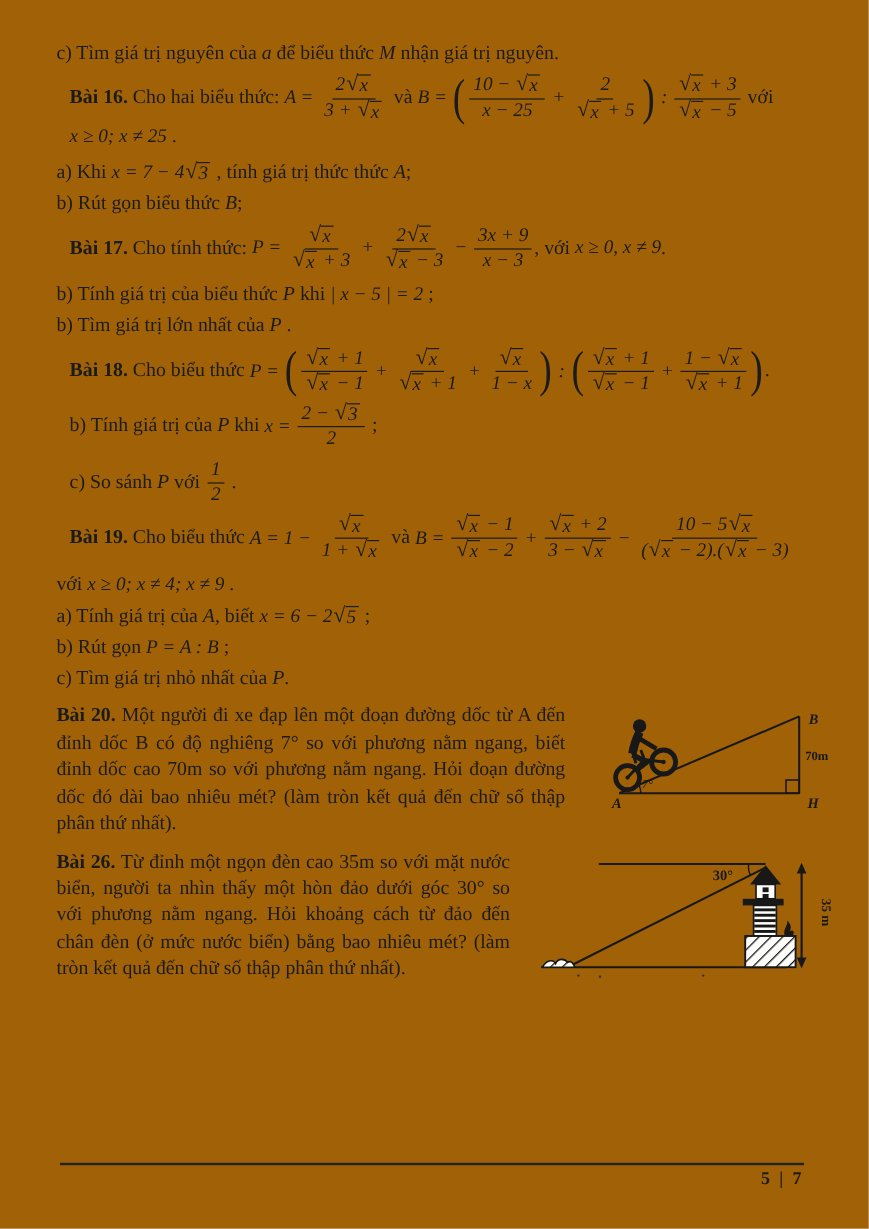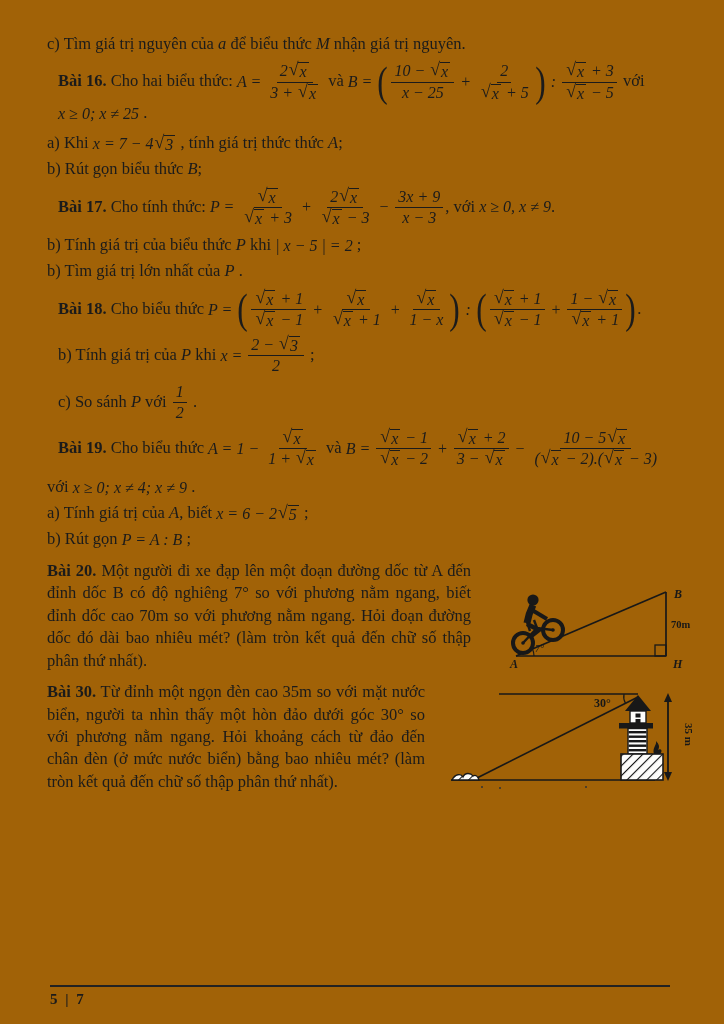--- a/index.html
+++ b/index.html
@@ -18,27 +18,27 @@
   .mt{white-space:pre;}
   .frac{display:inline-flex;flex-direction:column;align-items:center;margin:0 2px;line-height:1.14;}
   .frac>.num{border-bottom:1.4px solid #1b1b1b;padding:0 3px 1px;}
   .frac>.den{padding:1px 3px 0;}
   .sqrt{display:inline-flex;align-items:flex-start;margin:0 1px;}
   .rad{font-style:normal;font-size:1.12em;line-height:1;transform:translateY(-1px);}
   .rbar{border-top:1.4px solid #1b1b1b;line-height:1.08;padding:0 2px 0 1px;display:inline-flex;align-items:center;}
   .pgroup{display:inline-flex;align-items:center;}
   .paren{font-style:normal;font-weight:300;font-size:2.45em;line-height:0;transform:scaleX(.8) scaleY(1.08);padding:0;}
   
-  .prob-row{display:flex;align-items:flex-end;gap:23px;width:657px;margin-top:9px;}
+  .prob-row{display:flex;align-items:flex-start;gap:23px;width:657px;margin-top:9px;}
   .prob-text{flex:1;}
   .prob-text .line{text-align:justify;margin:0;}
   .fig{flex:none;}
   .fig-label{font-family:"Liberation Serif","DejaVu Serif",serif;}
   
-  .footer{position:absolute;left:50px;right:54px;bottom:16px;text-align:left;}
+  .footer{position:absolute;left:50px;right:54px;bottom:32px;text-align:right;}
   .footer-rule{border-top:2.2px solid #222;}
   .page-number{margin-top:4px;font-weight:bold;font-size:15px;letter-spacing:2px;}
 </style>
 </head>
 <body>
 
 <div class="page">
   <div class="content">
 
     <div>
@@ -434,20 +434,21 @@
             <span class="sqrt">
               <span class="rad">√</span>
               <span class="mseq rbar">
                 <span class="mt">5</span>
               </span>
             </span>
           </span><span> ;</span></div>
         <div class="line"><span>b) Rút gọn </span><span class="math">
             <span class="mt">P = A : B</span>
           </span><span> ;</span></div>
+        <div class="line"><span>c) Tìm giá trị nhỏ nhất của </span><span class=" it">P</span><span>.</span></div>
       </div>
 
     <div class="prob-row">
       <div class="prob-text">
           <div class="line"><span class="b">Bài 20.</span><span> Một người đi xe đạp lên một đoạn đường dốc từ A đến đỉnh dốc B có độ nghiêng 7° so với phương nằm ngang, biết đỉnh dốc cao 70m so với phương nằm ngang. Hỏi đoạn đường dốc đó dài bao nhiêu mét? (làm tròn kết quả đến chữ số thập phân thứ nhất).</span></div>
         </div>
       <svg class="fig" width="210" height="92" viewBox="0 0 210 92">
         <g stroke="#181818" stroke-width="1.7" fill="none">
           <line x1="22" y1="76" x2="172" y2="76"></line>
           <line x1="172" y1="76" x2="172" y2="12"></line>
@@ -471,21 +472,21 @@
           <text x="179" y="88" font-size="12" font-style="italic" font-weight="bold">H</text>
           <text x="180" y="18" font-size="12" font-style="italic" font-weight="bold">B</text>
           <text x="177" y="48" font-size="10.5" font-weight="bold">70m</text>
           <text x="41" y="72" font-size="10" font-style="italic">7°</text>
         </g>
       </svg>
     </div>
 
     <div class="prob-row">
       <div class="prob-text">
-          <div class="line"><span class="b">Bài 30.</span><span> Từ đỉnh một ngọn đèn cao 35m so với mặt nước biển, người ta nhìn thấy một hòn đảo dưới góc 30° so với phương nằm ngang. Hỏi khoảng cách từ đảo đến chân đèn (ở mức nước biển) bằng bao nhiêu mét? (làm tròn kết quả đến chữ số thập phân thứ nhất).</span></div>
+          <div class="line"><span class="b">Bài 26.</span><span> Từ đỉnh một ngọn đèn cao 35m so với mặt nước biển, người ta nhìn thấy một hòn đảo dưới góc 30° so với phương nằm ngang. Hỏi khoảng cách từ đảo đến chân đèn (ở mức nước biển) bằng bao nhiêu mét? (làm tròn kết quả đến chữ số thập phân thứ nhất).</span></div>
         </div>
       <svg class="fig" width="256" height="112" viewBox="0 0 256 112">
         <defs>
           <pattern id="hatch" width="7" height="7" patternTransform="rotate(45)" patternUnits="userSpaceOnUse">
             <rect width="7" height="7" fill="#fdfdfb"></rect>
             <line x1="0" y1="0" x2="0" y2="7" stroke="#181818" stroke-width="2.2"></line>
           </pattern>
         </defs>
         <g stroke="#181818" stroke-width="1.7" fill="none">
           <line x1="51" y1="13" x2="190" y2="13"></line>

